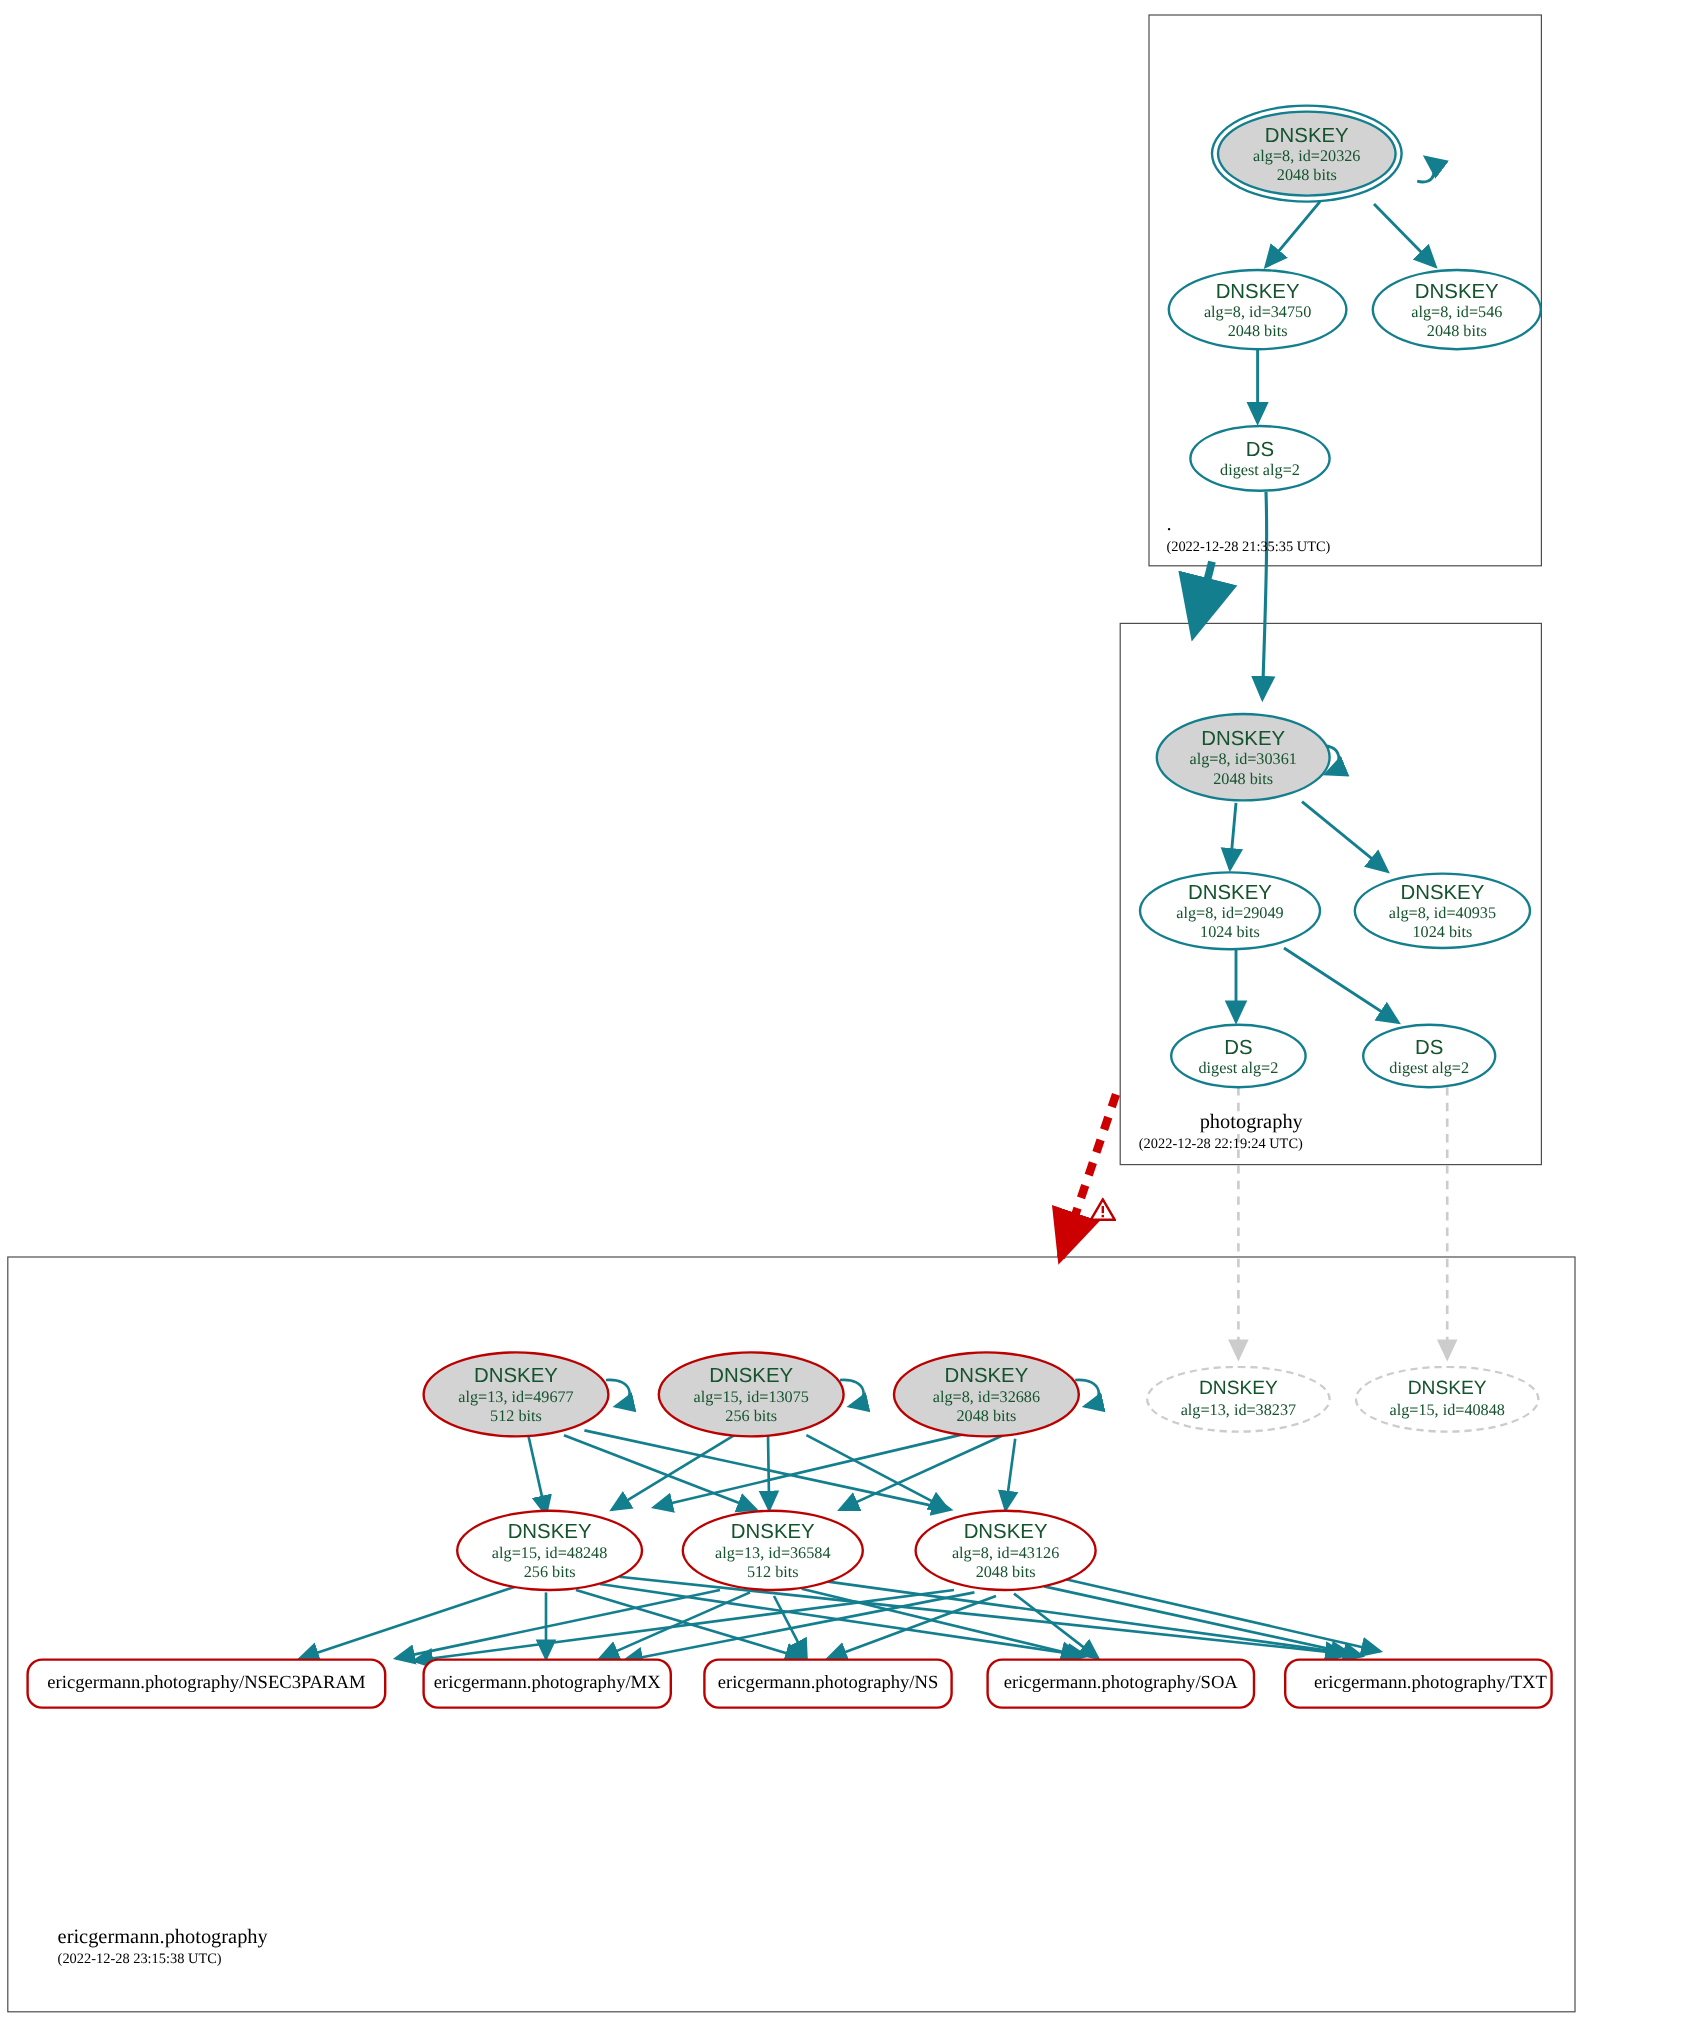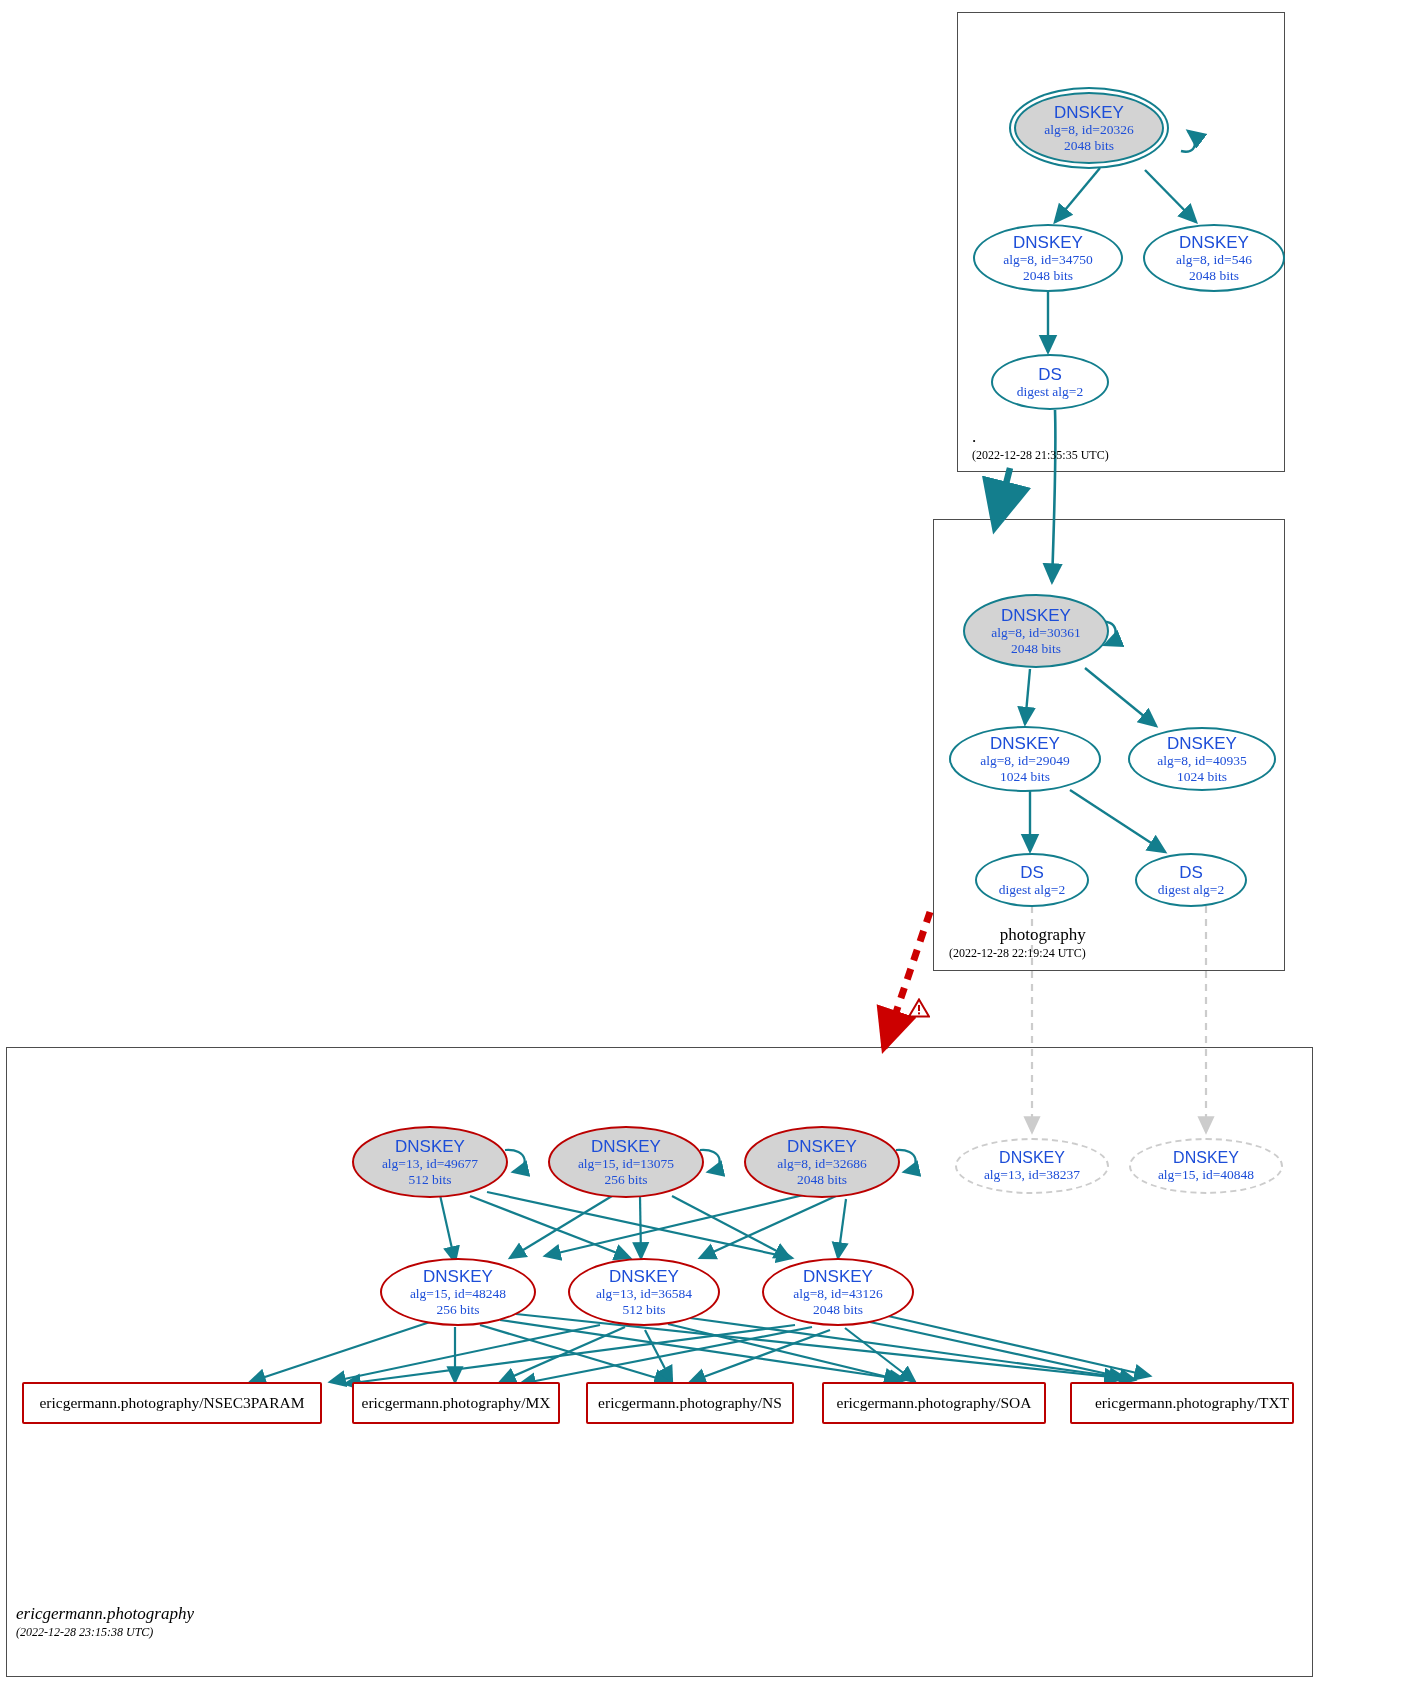--- a/index.html
+++ b/index.html
@@ -10,26 +10,26 @@
   .zonebox{position:absolute;border:1px solid #4d4d4d;background:transparent;box-sizing:border-box;}
   .zonelabel{position:absolute;font-family:"Liberation Serif", serif;color:#000;white-space:nowrap;}
   .zonelabel .zname{font-size:17px;display:block;line-height:19px;}
   .zonelabel .ztime{font-size:12px;display:block;line-height:19px;}
   .node{position:absolute;display:flex;align-items:center;justify-content:center;text-align:center;box-sizing:border-box;}
   .ell{border-radius:50%;background:#d3d3d3;border:2px solid #137e8d;}
   .ell.white{background:#ffffff;}
   .ell.err{border-color:#bb0000;}
   .ell.dash{background:#ffffff;border:2px dashed #cccccc;}
   .ell.anchor{box-shadow:0 0 0 3px #ffffff, 0 0 0 5px #137e8d;}
-  .nlab{font-family:"Liberation Serif", serif;color:#1d4ed8;line-height:1.12;pointer-events:none;}
+  .nlab{font-family:"Liberation Serif", serif;color:#14532d;line-height:1.12;pointer-events:none;}
   .nlab .t1{display:block;font-family:"Liberation Sans", sans-serif;font-size:17px;}
   .nlab .t2{display:block;font-size:13.5px;}
   .nlab .t3{display:block;font-size:13.5px;}
   .nlab.small .t1{font-size:16px;}
-  .rrbox{position:absolute;border:2px solid #bb0000;border-radius:2px;background:#fff;
+  .rrbox{position:absolute;border:2px solid #bb0000;border-radius:13px;background:#fff;
          display:flex;align-items:center;justify-content:center;box-sizing:border-box;
          font-family:"Liberation Serif", serif;font-size:15.5px;color:#000;white-space:nowrap;}
   .warnico{position:absolute;width:22px;height:20px;}
 </style>
 </head>
 <body>
 
 <div id="stage">
 
   <div class="zonebox" style="left:957px;top:12px;width:328px;height:460px;"></div>
@@ -260,18 +260,18 @@
       <span class="t3">2048 bits</span>
     </span>
   </div>
 
   <div class="rrbox" style="left:22px;top:1382px;width:300px;height:42px;">ericgermann.photography/NSEC3PARAM</div>
   <div class="rrbox" style="left:352px;top:1382px;width:208px;height:42px;">ericgermann.photography/MX</div>
   <div class="rrbox" style="left:586px;top:1382px;width:208px;height:42px;">ericgermann.photography/NS</div>
   <div class="rrbox" style="left:822px;top:1382px;width:224px;height:42px;">ericgermann.photography/SOA</div>
   <div class="rrbox" style="left:1070px;top:1382px;width:224px;height:42px;padding-left:20px;">ericgermann.photography/TXT</div>
 
-  <div class="zonelabel" style="left:16px;top:1604px;font-style:italic;">
+  <div class="zonelabel" style="left:48px;top:1604px;">
     <span class="zname">ericgermann.photography</span>
     <span class="ztime">(2022-12-28 23:15:38 UTC)</span>
   </div>
 
 </div>
 
 </body></html>

